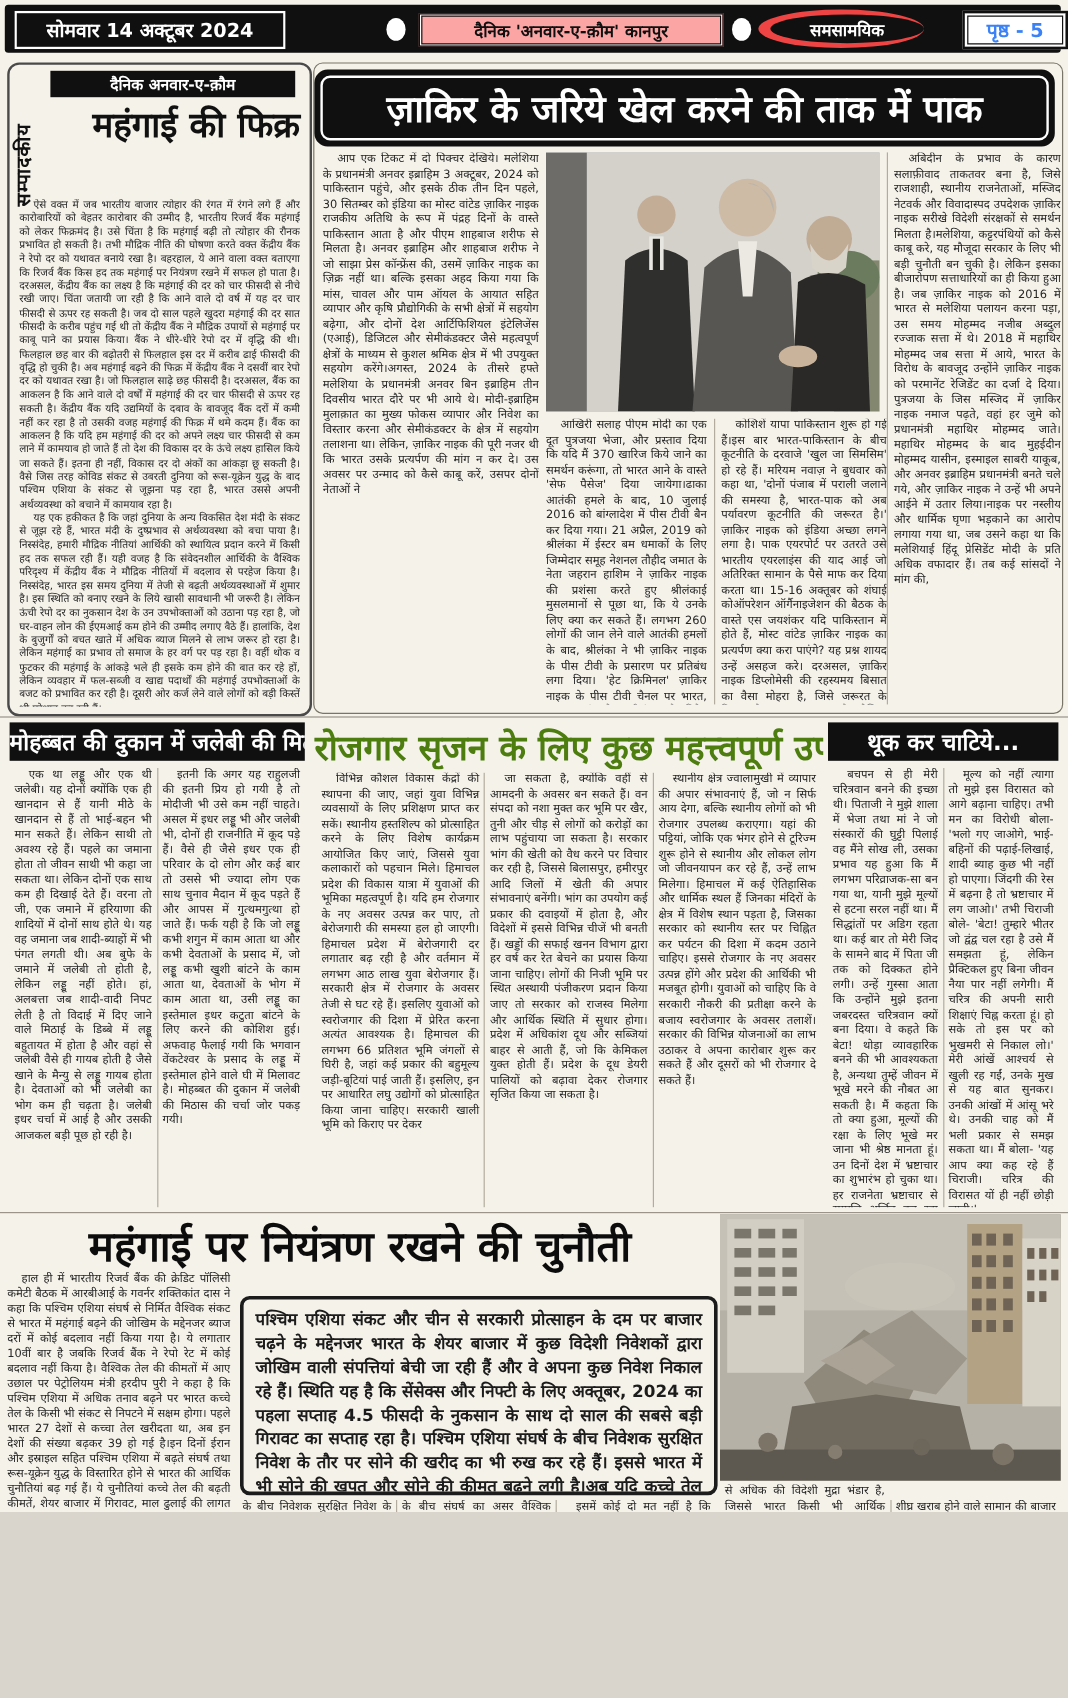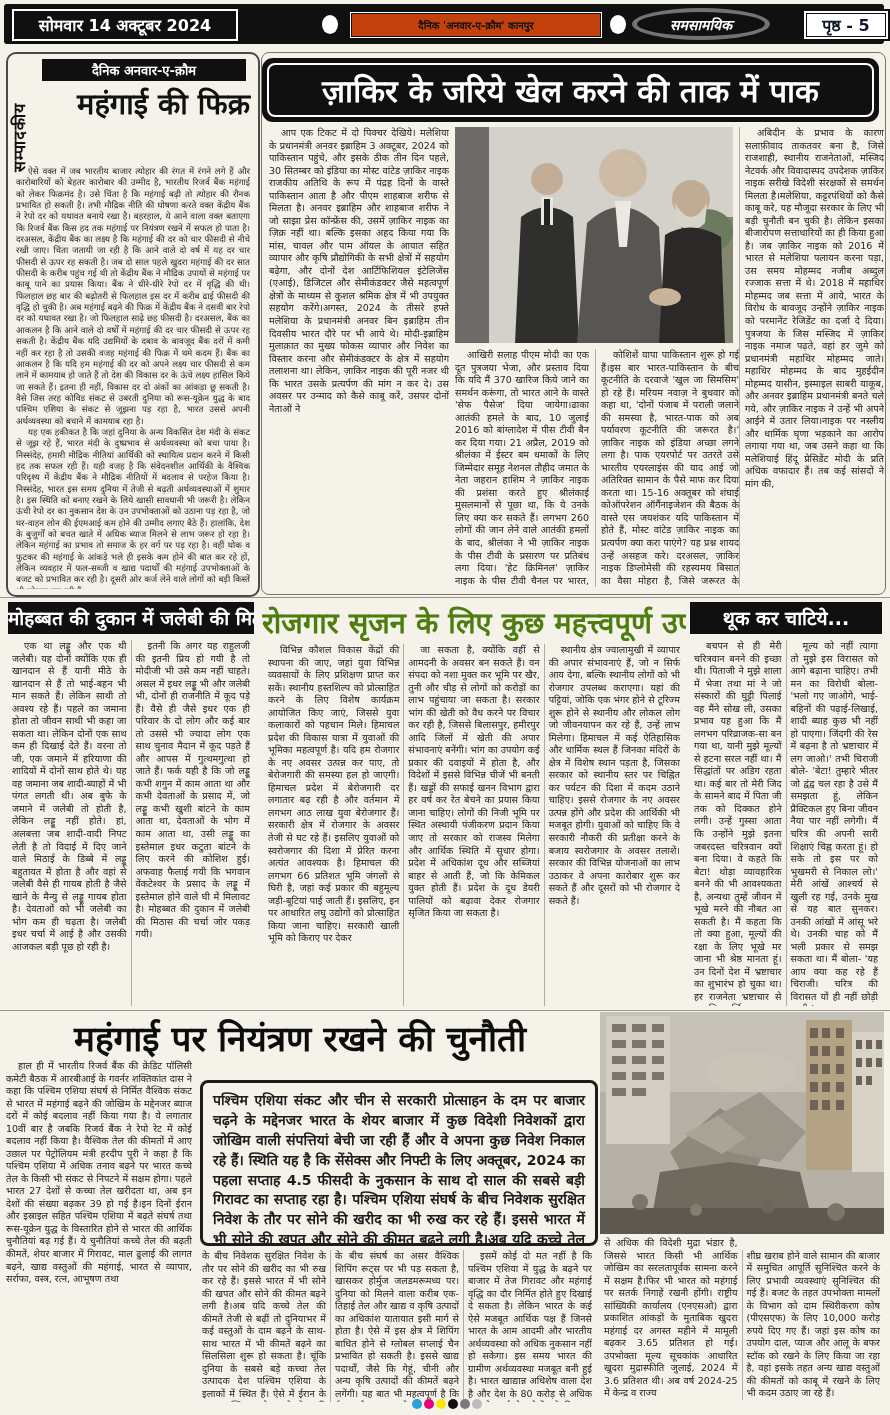--- a/index.html
+++ b/index.html
@@ -1,28 +1,28 @@
 <!DOCTYPE html>
 <html><head>
 <meta charset="utf-8">
 <style>
   html,body { margin:0; padding:0; background:#d9d5cc; }
   .page {
-    position:relative; width:890px; height:1415px; margin:0 auto;
+    position:relative; width:890px; height:1260px; margin:0 auto;
     background:#f5f2ea; font-family:"DejaVu Sans", sans-serif; color:#1c1c1c;
     overflow:hidden;
   }
   
   .masthead { position:absolute; left:4px; top:4px; width:880px; height:40px; background:#101010; border-radius:3px; }
   .date-box { position:absolute; left:8px; top:5px; width:222px; height:28px; background:#101010; border:2px solid #fff; outline:1px solid #101010; color:#fff; display:flex; align-items:center; justify-content:center; font-weight:bold; font-size:16px; }
   .mh-dot { position:absolute; top:11px; width:16px; height:19px; background:#fff; border-radius:50%; }
-  .paper-box { position:absolute; left:345px; top:7px; width:252px; height:26px; background:#c2410c; border:1px solid #101010; box-shadow:inset 0 0 0 1px #fff, inset 0 0 0 2px #101010; color:#101010; display:flex; align-items:center; justify-content:center; font-weight:bold; font-size:10px; }
-  .section-oval { position:absolute; left:628px; top:4px; width:138px; height:32px; background:#737373; border-radius:50%; display:flex; align-items:center; justify-content:center;font-style:italic; }
+  .paper-box { position:absolute; left:345px; top:7px; width:252px; height:26px; background:#fca5a5; border:1px solid #101010; box-shadow:inset 0 0 0 1px #fff, inset 0 0 0 2px #101010; color:#101010; display:flex; align-items:center; justify-content:center; font-weight:bold; font-size:14px; }
+  .section-oval { position:absolute; left:628px; top:4px; width:138px; height:32px; background:#ef4444; border-radius:50%; display:flex; align-items:center; justify-content:flex-end; }
   .section-oval-inner { width:128px; height:24px; background:#101010; border-radius:50%; display:flex; align-items:center; justify-content:center; color:#fff; font-weight:bold; font-size:14px; }
-  .pageno-box { position:absolute; left:798px; top:5px; width:84px; height:28px; background:#fff; border:2px solid #101010; box-shadow:inset 0 0 0 2px #fff, inset 0 0 0 3px #101010; color:#0f172a; display:flex; align-items:center; justify-content:center; font-weight:bold; font-size:16px; }
+  .pageno-box { position:absolute; left:798px; top:5px; width:84px; height:28px; background:#fff; border:2px solid #101010; box-shadow:inset 0 0 0 2px #fff, inset 0 0 0 3px #101010; color:#3b82f6; display:flex; align-items:center; justify-content:center; font-weight:bold; font-size:16px; }
   
   .txt { font-size:9.5px; line-height:1.32; text-align:justify; color:#262626; overflow:hidden; }
   .txt .para { text-indent:12px; }
   .colrule { border-left:1px solid #b3ac9e; }
   .hairline-h { position:absolute; left:0; width:890px; height:0; border-top:1px solid #9a948a; }
   
   .editorial { position:absolute; left:6px; top:52px; width:250px; height:541px; border:2px solid #4a4a4a; border-radius:10px; background:#f5f2ea; }
   .ed-kicker { position:absolute; left:1px; top:8px; width:24px; height:150px; writing-mode:vertical-rl; transform:rotate(180deg); font-weight:bold; font-size:16px; text-align:center; letter-spacing:1px; color:#111; }
   .ed-tag { margin:5px 12px 2px 34px; background:#101010; color:#fff; font-weight:bold; font-size:13px; text-align:center; padding:2px 0; }
   .ed-title { margin:2px 8px 4px 30px; font-weight:bold; font-size:29px; text-align:right; color:#111; }

